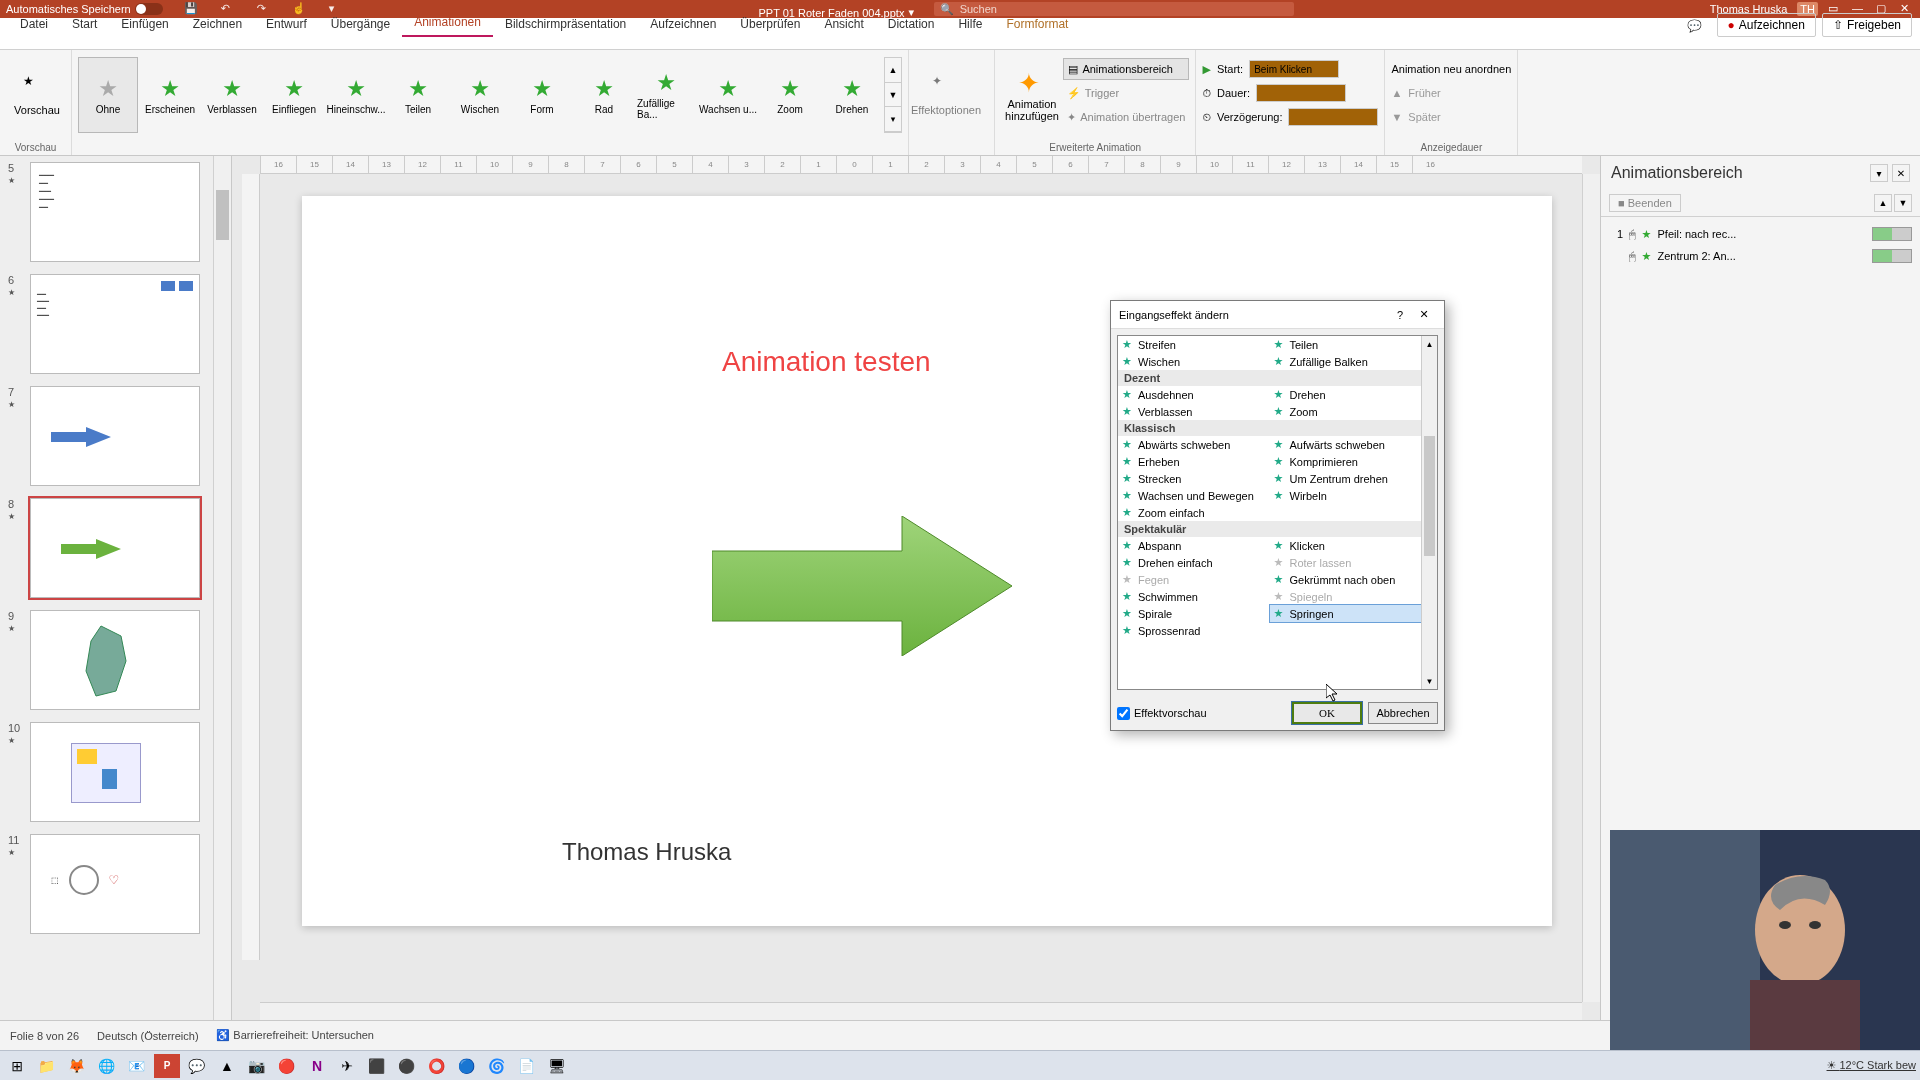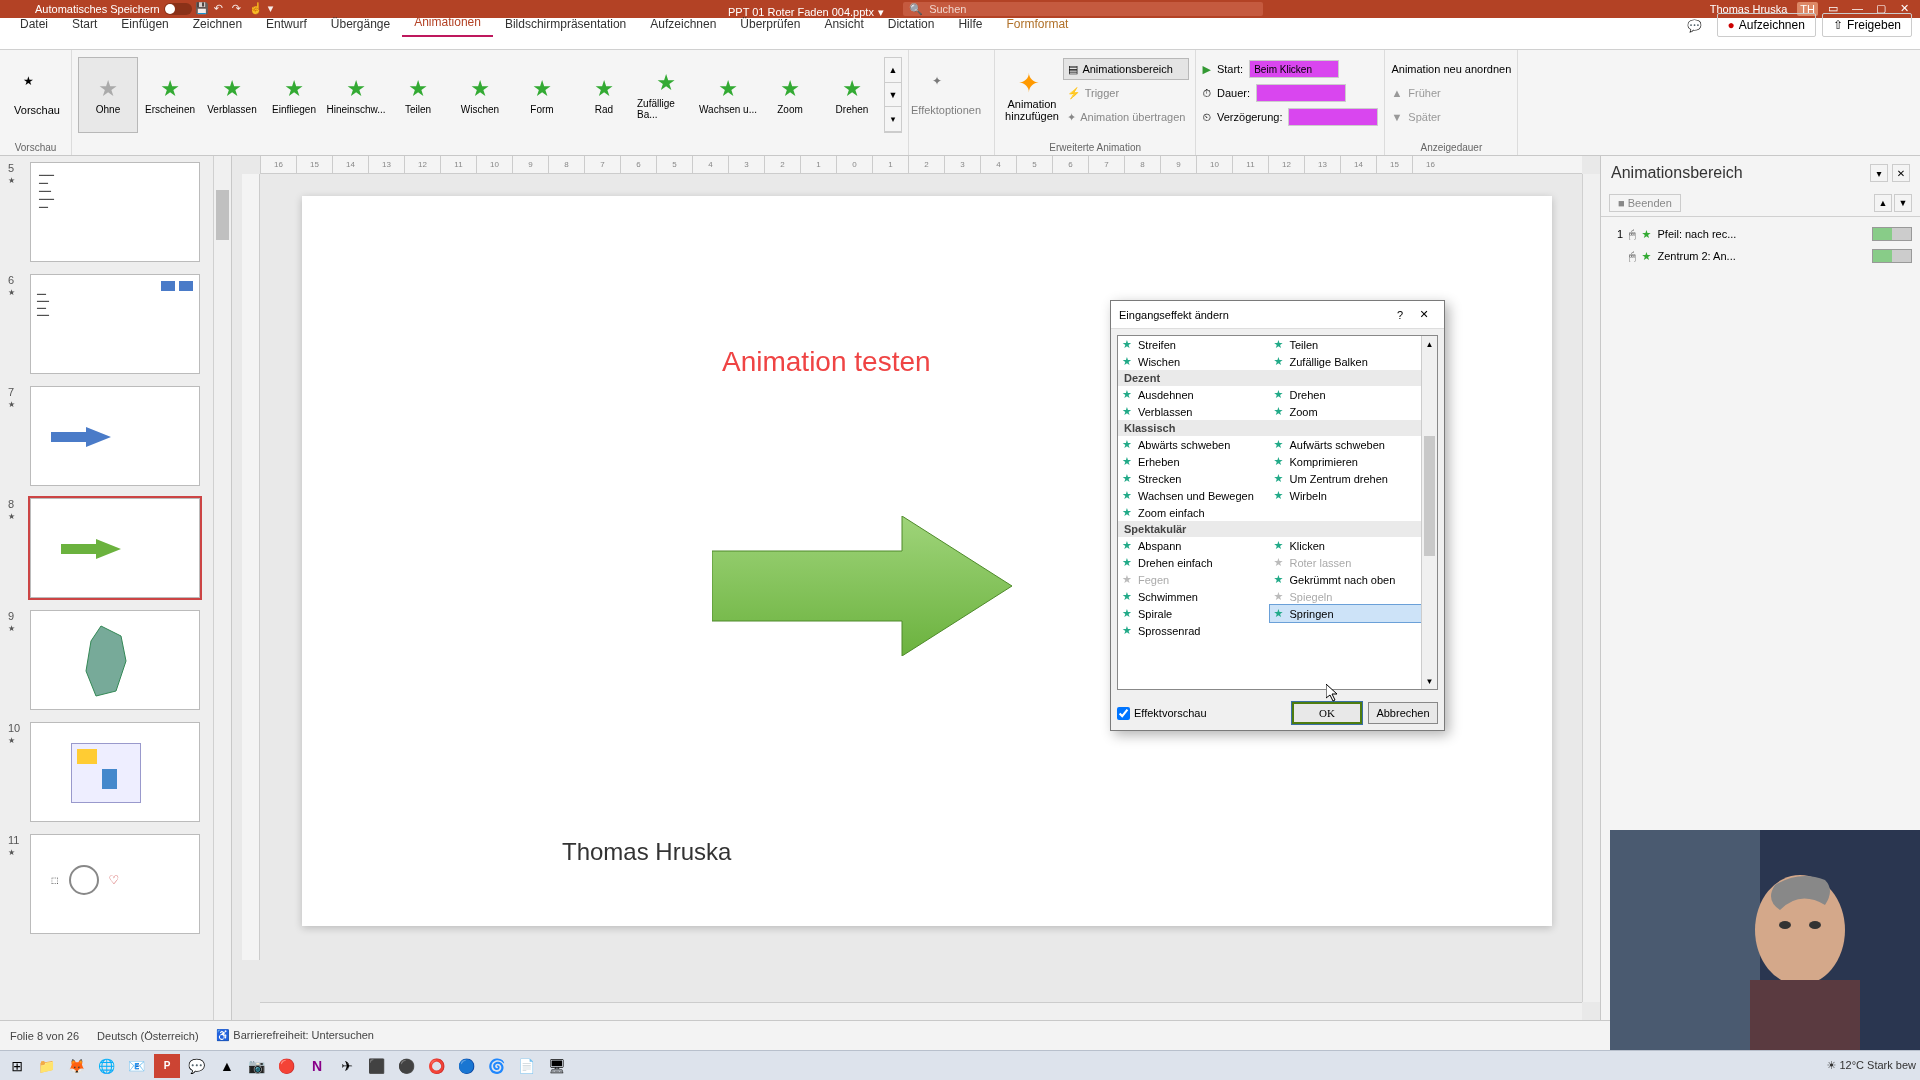--- a/index.html
+++ b/index.html
@@ -1,26 +1,26 @@
 <!DOCTYPE html>
 <html><head>
 <meta charset="utf-8">
 <style>
 * { margin: 0; padding: 0; box-sizing: border-box; font-family: "Segoe UI", Arial, sans-serif; }
 body { background: #f3f3f3; width: 1920px; height: 1080px; overflow: hidden; position: relative; font-size: 12px; }
 
 
 .titlebar { height: 18px; background: #b34225; display: flex; align-items: center; color: #fff; padding: 0 6px; font-size: 11px; }
-.titlebar .left { display: flex; align-items: center; gap: 4px; margin-left: 29px; }
+.titlebar .left { display: flex; align-items: center; gap: 22px; }
 .titlebar .autosave-toggle { display: flex; align-items: center; gap: 4px; }
 .titlebar .toggle { width: 28px; height: 12px; background: #8a3118; border-radius: 6px; position: relative; }
 .titlebar .toggle::after { content:''; width:10px; height:10px; background:#fff; border-radius:50%; position:absolute; left:1px; top:1px; }
 .titlebar .qat-icon { width: 14px; height: 14px; opacity: .9; }
 .titlebar .center { flex:1; display:flex; justify-content:center; align-items:center; gap:20px; }
-.titlebar .filename { color:#fff; display:flex; align-items:flex-start; gap:4px;margin-top:7px; }
+.titlebar .filename { color:#fff; display:flex; align-items:center; gap:4px;margin-top:7px; }
 .titlebar .search { width: 360px; height: 14px; background: #c55a3f; border-radius: 2px; display:flex; align-items:center; padding:0 6px; gap:6px; color:#f0d5cc; }
 .titlebar .right { display:flex; align-items:center; gap:10px; }
 .titlebar .win-btn { width:14px; height:14px; }
 
 
 .ribbon-tabs { height: 32px; background: #fff; display:flex; align-items:flex-end; border-bottom: 1px solid #d0d0d0; padding: 12px 8px; }
 .ribbon-tabs .tab { padding: 6px 12px 6px; color:#333; cursor:pointer; }
 .ribbon-tabs .tab.active { border-bottom: 2px solid #be185d; color:#b34225; }
 .ribbon-tabs .tab.context { color:#b07028; }
 .ribbon-tabs .spacer { flex:1; }
@@ -37,21 +37,21 @@
 .ribbon .gallery .gitem { width:60px; height:76px; border:1px solid transparent; display:flex; flex-direction:column; align-items:center; justify-content:center; gap:2px; }
 .ribbon .gallery .gitem.selected { border:1px solid #b8b8b8; background:#e8e8e8; }
 .ribbon .gallery .gitem .star { font-size:22px; }
 .ribbon .gallery .gitem .lbl { font-size:10px; }
 .ribbon .gallery-scroll { width:18px; height:76px; display:flex; flex-direction:column; border:1px solid #ccc; }
 .ribbon .gallery-scroll div { flex:1; display:flex; align-items:center; justify-content:center; font-size:9px; border-bottom:1px solid #ccc; }
 .ribbon .rows { display:flex; flex-direction:column; gap:2px; padding-top:4px; }
 .ribbon .row-btn { display:flex; align-items:center; gap:4px; font-size:11px; height:22px; padding:0 4px; color:#888; }
 .ribbon .row-btn.enabled { color:#000; }
 .ribbon .timing-row { display:flex; align-items:center; gap:6px; height:22px; font-size:11px; }
-.ribbon .timing-row .inp { width:90px; height:18px; border:1px solid #ccc; background:#d946ef; padding:0 4px; font-size:10px; display:flex; align-items:center; }
+.ribbon .timing-row .inp { width:90px; height:18px; border:1px solid #ccc; background:#a16207; padding:0 4px; font-size:10px; display:flex; align-items:center; }
 
 
 .main { position:absolute; top:156px; left:0; right:0; bottom:30px; display:flex; }
 
 
 .thumbs { width: 232px; background:#eee; border-right:1px solid #c8c8c8; overflow:hidden; position:relative; }
 .thumbs .scroll { position:absolute; right:0; top:0; bottom:0; width:18px; background:#f0f0f0; border-left:1px solid #d0d0d0; }
 .thumbs .scroll .track { position:absolute; left:2px; right:2px; top:14px; bottom:14px; }
 .thumbs .scroll .thumb-handle { position:absolute; left:0; right:0; top:20px; height:50px; background:#c0c0c0; }
 .thumb-item { display:flex; gap:6px; padding:6px 8px; }
@@ -114,21 +114,21 @@
 
 .statusbar { position:absolute; bottom:0; left:0; right:0; height:30px; background:#f3f3f3; border-top:1px solid #c8c8c8; display:flex; align-items:center; font-size:11px; padding:0 10px; gap:18px; color:#444; }
 .statusbar .spacer { flex:1; }
 
 
 .webcam { position:absolute; right:0; bottom:30px; width:310px; height:220px; background:#224; z-index:40; }
 
 
 .win-taskbar { position:absolute; left:0; right:0; bottom:0; height:30px; background:#dde3ec; display:flex; align-items:center; padding:0 4px; gap:4px; z-index:5; border-top:1px solid #b8c0cc; }
 .win-taskbar .tico { width:26px; height:24px; display:flex; align-items:center; justify-content:center; font-size:14px; }
-.win-taskbar .tray { margin-left:auto; display:flex; align-items:center; gap:8px; font-size:11px; color:#333; }
+.win-taskbar .tray { margin-left:auto; display:flex; align-items:center; gap:8px; font-size:11px; color:#333;text-decoration:underline; }
 
 
 .ruler-h span { display:inline-block; width:36px; text-align:center; border-left:1px solid #ccc; height:100%; line-height:18px; }
 </style>
 </head>
 <body>
 
 <div class="titlebar">
   <div class="left">
     <div class="autosave-toggle">

